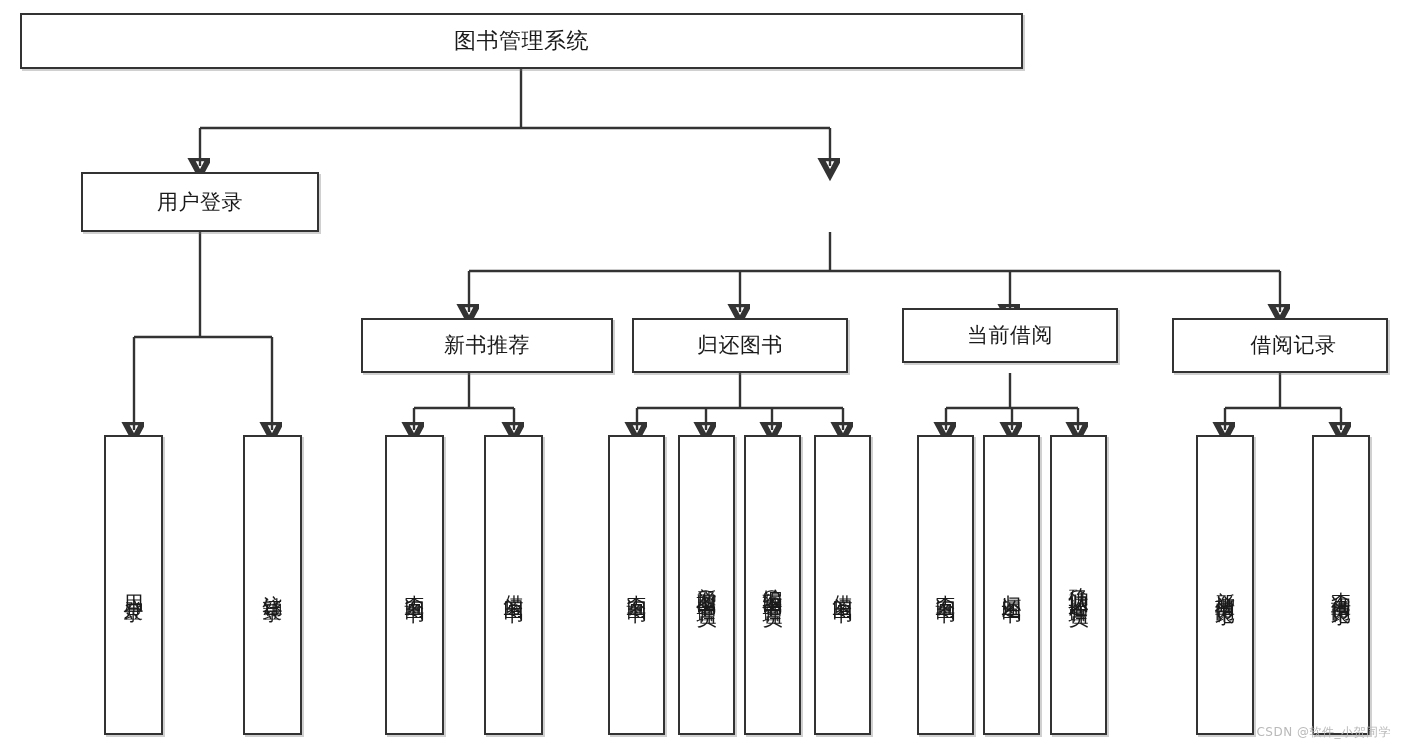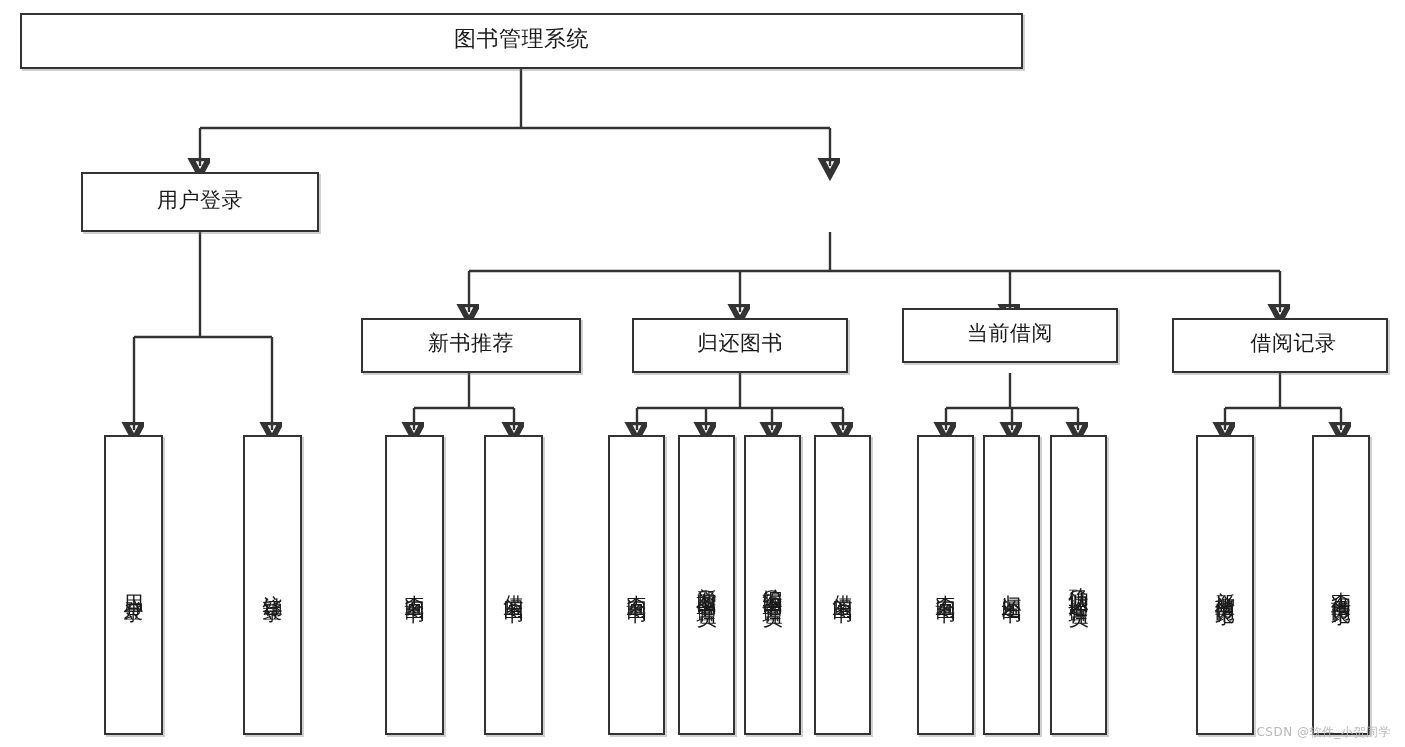--- a/index.html
+++ b/index.html
@@ -30,21 +30,20 @@
   }
   .node-label {
     display: block;
     text-align: center;
     line-height: 1.18;
     white-space: nowrap;
   }
   .node.horiz .node-label {
     font-size: 21px;
     letter-spacing: 0.5px;
-    font-family: Liberation Mono, monospace;
   }
   .node.root .node-label {
     font-size: 22px;
     letter-spacing: 0.5px;
   }
   .node.vert {
     padding: 6px 0;
     align-items: center;
     justify-content: center;
   }
@@ -136,21 +135,21 @@
   </svg>
 
   <div class="node root horiz" style="left:20px; top:13px; width:1003px; height:56px;">
     <span class="node-label">图书管理系统</span>
   </div>
 
   <div class="node horiz" style="left:81px; top:172px; width:238px; height:60px;">
     <span class="node-label">用户登录</span>
   </div>
 
-  <div class="node horiz" style="left:361px; top:318px; width:220px; height:55px;">
+  <div class="node horiz" style="left:361px; top:318px; width:252px; height:55px;">
     <span class="node-label">新书推荐</span>
   </div>
   <div class="node horiz" style="left:632px; top:318px; width:216px; height:55px;">
     <span class="node-label">归还图书</span>
   </div>
   <div class="node horiz" style="left:902px; top:308px; width:216px; height:55px;">
     <span class="node-label">当前借阅</span>
   </div>
   <div class="node horiz" style="left:1172px; top:318px; width:216px; height:55px;padding-left:27px;">
     <span class="node-label">借阅记录</span>

